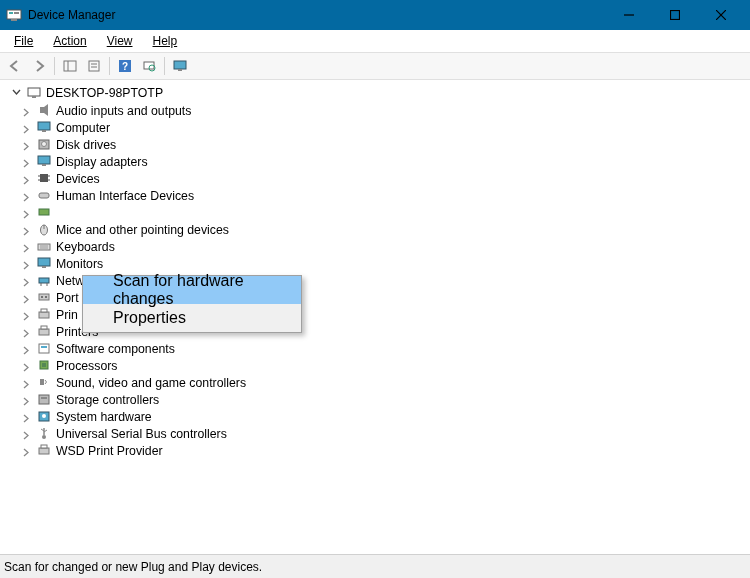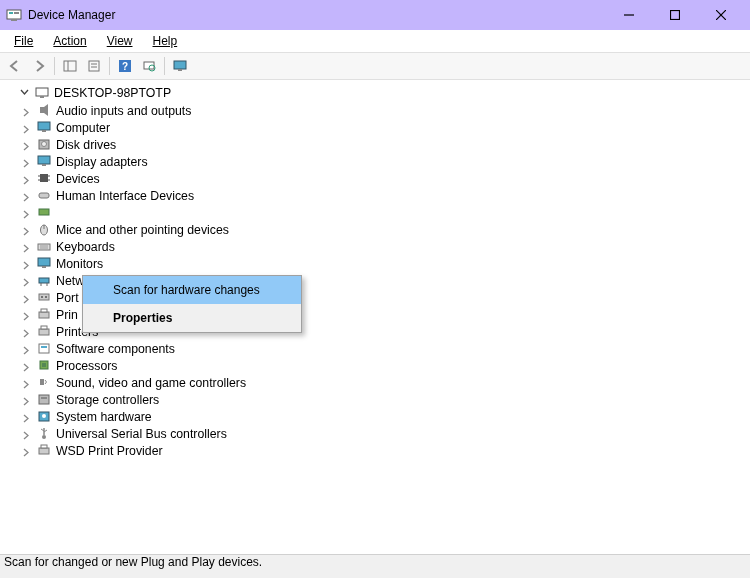--- a/index.html
+++ b/index.html
@@ -12,21 +12,21 @@
     height: 578px;
     position: relative;
     overflow: hidden;
     color: #000;
   }
   .titlebar {
     height: 30px;
     display: flex;
     align-items: center;
     padding: 0 6px;
-    background: #c4b5fd;
+    background: #0369a1;
   }
   .titlebar .app-icon {
     width: 16px; height: 16px;
     margin-right: 6px;
   }
   .titlebar .title { flex: 0 0 auto; font-size: 12px; }
   .titlebar .spacer { flex: 1; }
   .winbtn {
     width: 46px; height: 30px;
     display: flex; align-items: center; justify-content: center;
@@ -70,21 +70,21 @@
     overflow: hidden;
     background: #fff;
     padding-top: 4px;
   }
   .tree-row {
     height: 17px;
     display: flex;
     align-items: center;
     white-space: nowrap;
   }
-  .tree-row.root { padding-left: 18px; }
+  .tree-row.root { padding-left: 10px; }
   .tree-row.child { padding-left: 20px; align-items: flex-end; }
   .expander {
     width: 12px; height: 12px;
     display: inline-flex; align-items: center; justify-content: center;
     color: #6a6a6a;
     font-size: 9px;
     margin-right: 4px;
   }
   .dev-icon {
     width: 16px; height: 16px;
@@ -98,32 +98,32 @@
     left: 82px; top: 275px;
     width: 220px;
     background: #f0f0f0;
     border: 1px solid #a0a0a0;
     box-shadow: 3px 3px 5px rgba(0,0,0,0.25);
   }
   .ctx-item {
     height: 28px;
     padding: 0 14px 0 30px;
     display: flex; align-items: center;
-    font-size: 12px;
+    font-size: 16px;
   }
   .ctx-item.hl { background: #91c9f7; }
-  .ctx-item.bold { font-weight: 700; }
+  .ctx-item.bold { font-weight: 400; }
   .statusbar {
     position: absolute;
     left: 0; right: 0; bottom: 0;
     height: 24px;
     background: #f0f0f0;
     border-top: 1px solid #d0d0d0;
-    display: flex; align-items: flex-start;
-    padding: 0 4px;
+    display: flex; align-items: center;
+    padding: 10px 4px;
     font-size: 12px;
   }
   .cut { color: #000; }
 </style>
 </head>
 <body>
 
 <div class="titlebar">
   <span class="app-icon">
     <svg width="16" height="16" viewBox="0 0 16 16">

